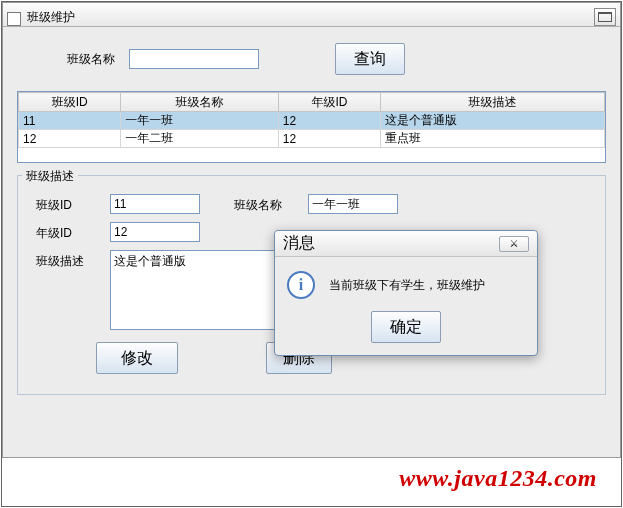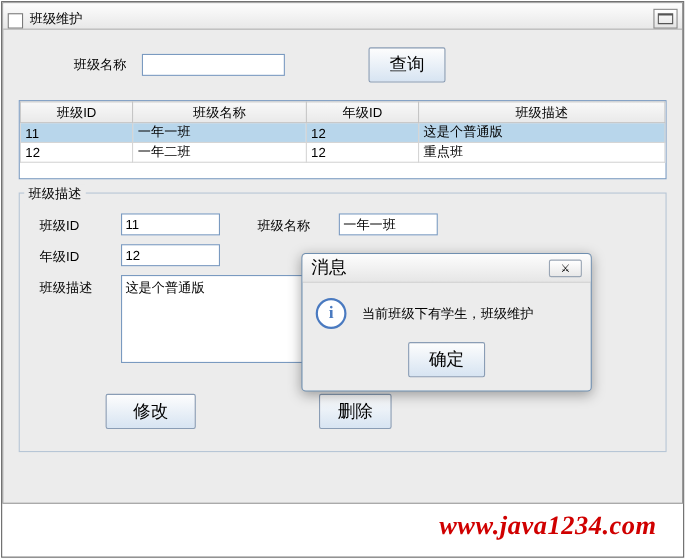--- a/index.html
+++ b/index.html
@@ -20,21 +20,21 @@
 table{width:100%;border-collapse:collapse;font-size:12px}
 th{background:linear-gradient(#f8f8f8,#e9e9e9);border:1px solid #c5c5c5;height:19px;font-weight:normal;text-align:center}
 td{border:1px solid #d5d5d5;height:17px;padding:0 4px;background:#fff}
 tr.selected td{background:#b8d6eb}
 .fieldset{border:1px solid #b7c6d6;margin-top:12px;padding:10px 18px 20px 18px;position:relative}
 .fieldset-legend{position:absolute;top:-8px;left:4px;background:#ECECEC;padding:0 4px;font-size:12px}
 .form-row{display:flex;align-items:flex-start;gap:14px;margin:8px 0}
 .form-row .lbl{width:60px;padding-top:3px}
 .val{height:20px;border:1px solid #7a9ac0;background:#fff;padding:0 3px;font-size:12px}
 .textarea{border:1px solid #7a9ac0;background:#fff;padding:2px 3px;font-size:12px;resize:none}
-.btn-row{display:flex;gap:112px;margin-top:28px;margin-left:60px}
+.btn-row{display:flex;gap:88px;margin-top:12px;margin-left:60px}
 .dialog{position:absolute;top:228px;left:272px;width:264px;background:#ECECEC;border:1px solid #6f8fb0;border-radius:4px;box-shadow:0 3px 12px rgba(0,0,0,.35);z-index:10}
 .dlg-title{height:26px;background:linear-gradient(#fdfdfd,#e6e6e6);border-bottom:1px solid #c3c3c3;display:flex;align-items:center;padding:0 8px;border-radius:4px 4px 0 0}
 .dlg-title-text{flex:1;font-size:16px}
 .dlg-close{width:30px;height:16px;border:1px solid #9aa6b5;border-radius:2px;background:linear-gradient(#fff,#e8e8e8);display:flex;align-items:center;justify-content:center;font-size:10px;cursor:pointer}
 .dlg-body{padding:14px 12px 6px 12px;display:flex;align-items:center;gap:14px}
 .info-icon{width:28px;height:28px;border-radius:50%;border:2px solid #4a7ac0;display:flex;align-items:center;justify-content:center;color:#4a7ac0;font-weight:bold;font-family:Georgia,serif;font-size:16px;background:#fff}
 .dlg-msg{font-size:12px}
 .dlg-btns{text-align:center;padding:6px 0 12px 0}
 .watermark{position:absolute;bottom:14px;right:24px;color:#d00000;font-family:Georgia,"Times New Roman",serif;font-weight:bold;font-style:italic;font-size:24px;letter-spacing:0.5px}
 </style>

